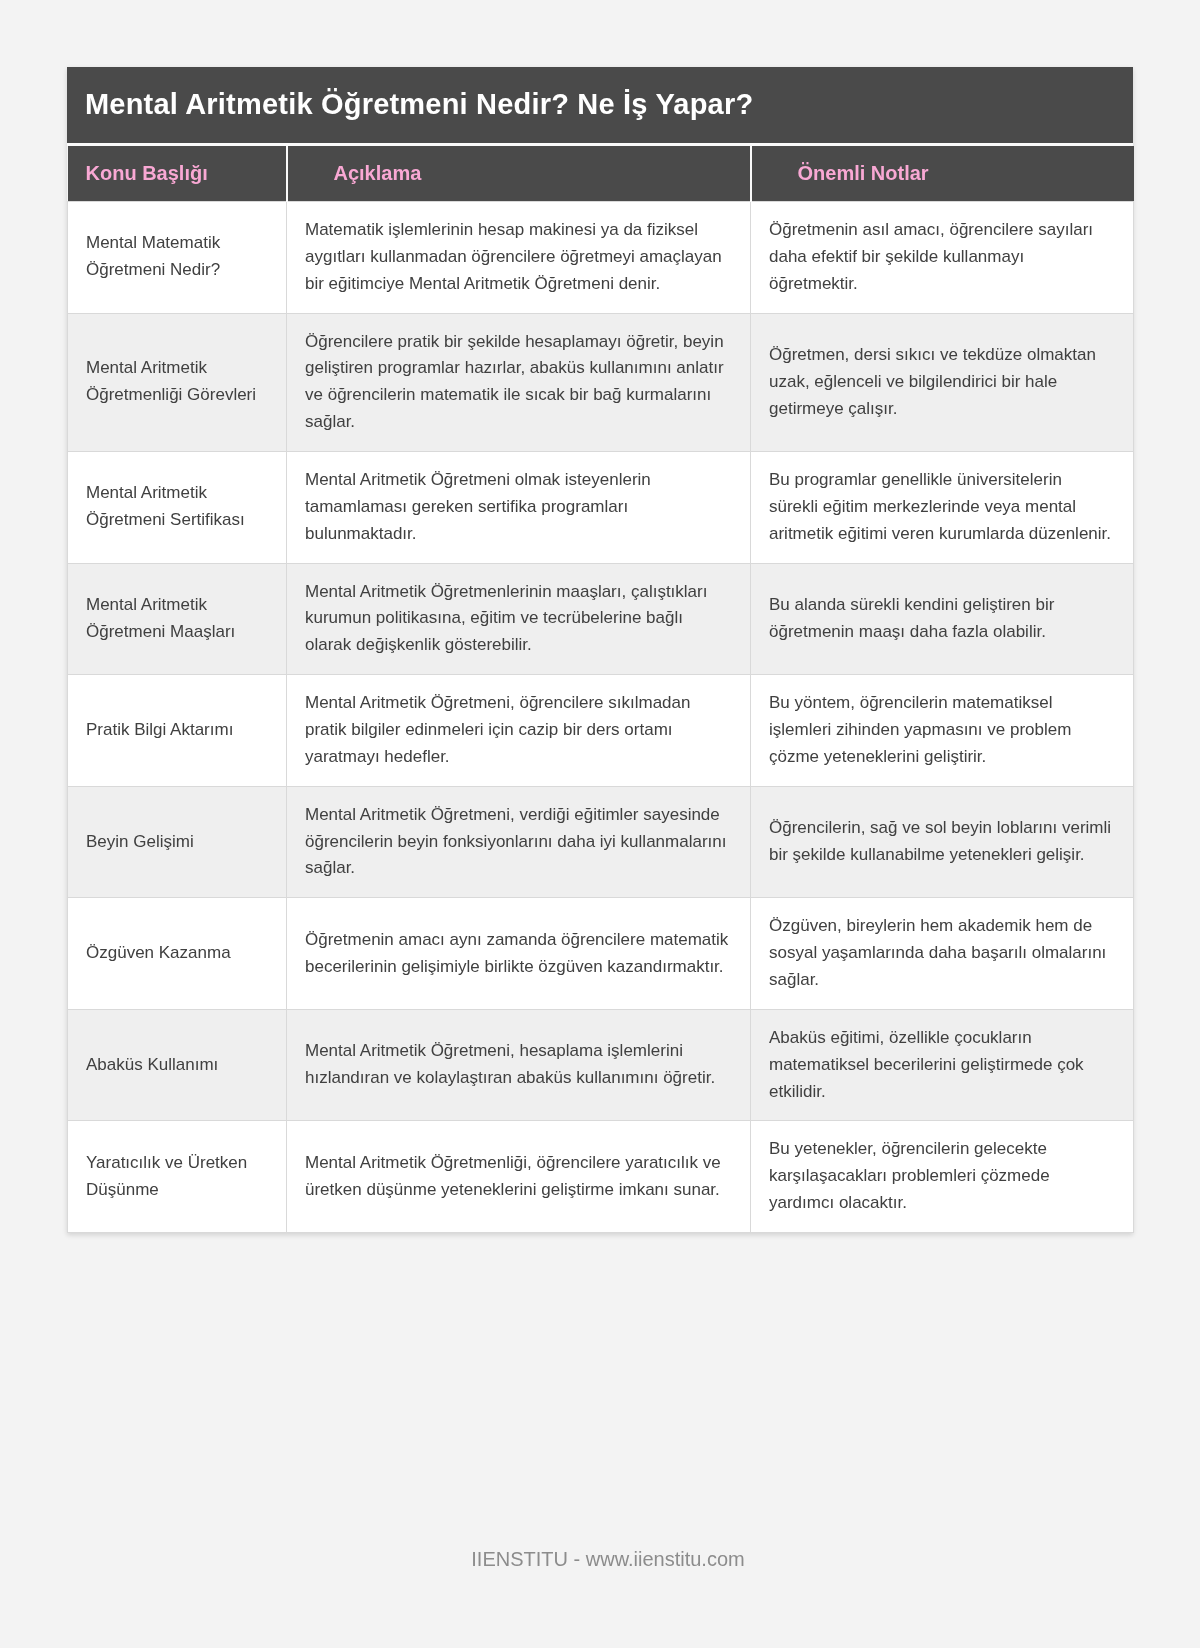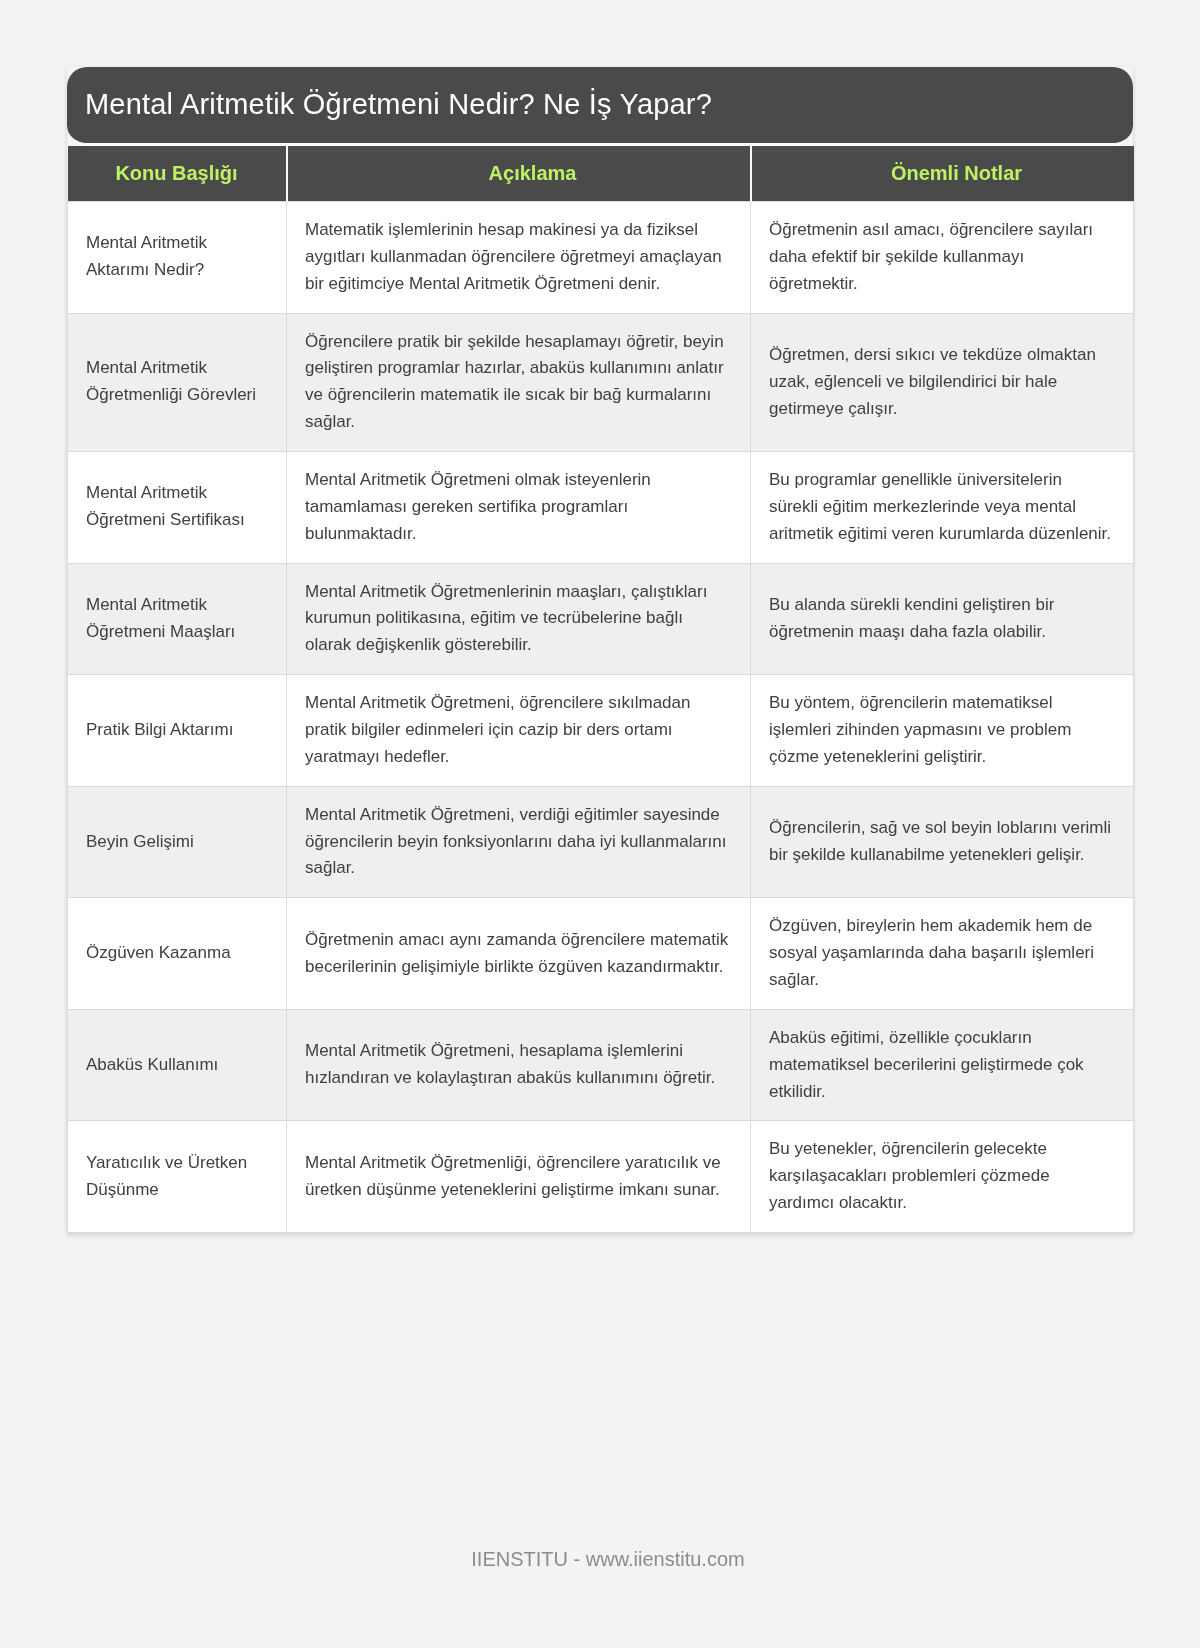--- a/index.html
+++ b/index.html
@@ -17,37 +17,36 @@
     position: absolute;
     left: 67px;
     top: 67px;
     width: 1066px;
     box-shadow: 0 2px 5px rgba(0,0,0,0.14);
   }
   .title-bar {
     background: #4a4a4a;
     color: #ffffff;
     font-size: 29px;
-    font-weight: normal;
+    font-weight: bold;
     padding: 21px 18px 22px 18px;
     border-bottom: 3px solid #fafafa;
     letter-spacing: 0.2px;
-    border-radius: 20px;
   }
   table.info-table {
     width: 100%;
     border-collapse: collapse;
     table-layout: fixed;
   }
   table.info-table thead th {
     background: #4a4a4a;
-    color: #bef264;
+    color: #f9a8d4;
     font-size: 20px;
     font-weight: bold;
-    text-align: center;
+    text-align: left;
     padding: 16px 18px;
     border: none;
   }
   table.info-table thead th + th {
     border-left: 2px solid #fafafa;
     padding-left: 46px;
   }
   table.info-table tbody td {
     border: 1px solid #d9d9d9;
     padding: 15px 18px;
@@ -86,21 +85,21 @@
     </colgroup>
     <thead>
       <tr>
         <th>Konu Başlığı</th>
         <th>Açıklama</th>
         <th>Önemli Notlar</th>
       </tr>
     </thead>
     <tbody id="table-body">
         <tr>
-          <td>Mental Aritmetik Aktarımı Nedir?</td>
+          <td>Mental Matematik Öğretmeni Nedir?</td>
           <td>Matematik işlemlerinin hesap makinesi ya da fiziksel aygıtları kullanmadan öğrencilere öğretmeyi amaçlayan bir eğitimciye Mental Aritmetik Öğretmeni denir.</td>
           <td>Öğretmenin asıl amacı, öğrencilere sayıları daha efektif bir şekilde kullanmayı öğretmektir.</td>
         </tr>
         <tr>
           <td>Mental Aritmetik Öğretmenliği Görevleri</td>
           <td>Öğrencilere pratik bir şekilde hesaplamayı öğretir, beyin geliştiren programlar hazırlar, abaküs kullanımını anlatır ve öğrencilerin matematik ile sıcak bir bağ kurmalarını sağlar.</td>
           <td>Öğretmen, dersi sıkıcı ve tekdüze olmaktan uzak, eğlenceli ve bilgilendirici bir hale getirmeye çalışır.</td>
         </tr>
         <tr>
           <td>Mental Aritmetik Öğretmeni Sertifikası</td>
@@ -118,21 +117,21 @@
           <td>Bu yöntem, öğrencilerin matematiksel işlemleri zihinden yapmasını ve problem çözme yeteneklerini geliştirir.</td>
         </tr>
         <tr>
           <td>Beyin Gelişimi</td>
           <td>Mental Aritmetik Öğretmeni, verdiği eğitimler sayesinde öğrencilerin beyin fonksiyonlarını daha iyi kullanmalarını sağlar.</td>
           <td>Öğrencilerin, sağ ve sol beyin loblarını verimli bir şekilde kullanabilme yetenekleri gelişir.</td>
         </tr>
         <tr>
           <td>Özgüven Kazanma</td>
           <td>Öğretmenin amacı aynı zamanda öğrencilere matematik becerilerinin gelişimiyle birlikte özgüven kazandırmaktır.</td>
-          <td>Özgüven, bireylerin hem akademik hem de sosyal yaşamlarında daha başarılı işlemleri sağlar.</td>
+          <td>Özgüven, bireylerin hem akademik hem de sosyal yaşamlarında daha başarılı olmalarını sağlar.</td>
         </tr>
         <tr>
           <td>Abaküs Kullanımı</td>
           <td>Mental Aritmetik Öğretmeni, hesaplama işlemlerini hızlandıran ve kolaylaştıran abaküs kullanımını öğretir.</td>
           <td>Abaküs eğitimi, özellikle çocukların matematiksel becerilerini geliştirmede çok etkilidir.</td>
         </tr>
         <tr>
           <td>Yaratıcılık ve Üretken Düşünme</td>
           <td>Mental Aritmetik Öğretmenliği, öğrencilere yaratıcılık ve üretken düşünme yeteneklerini geliştirme imkanı sunar.</td>
           <td>Bu yetenekler, öğrencilerin gelecekte karşılaşacakları problemleri çözmede yardımcı olacaktır.</td>

